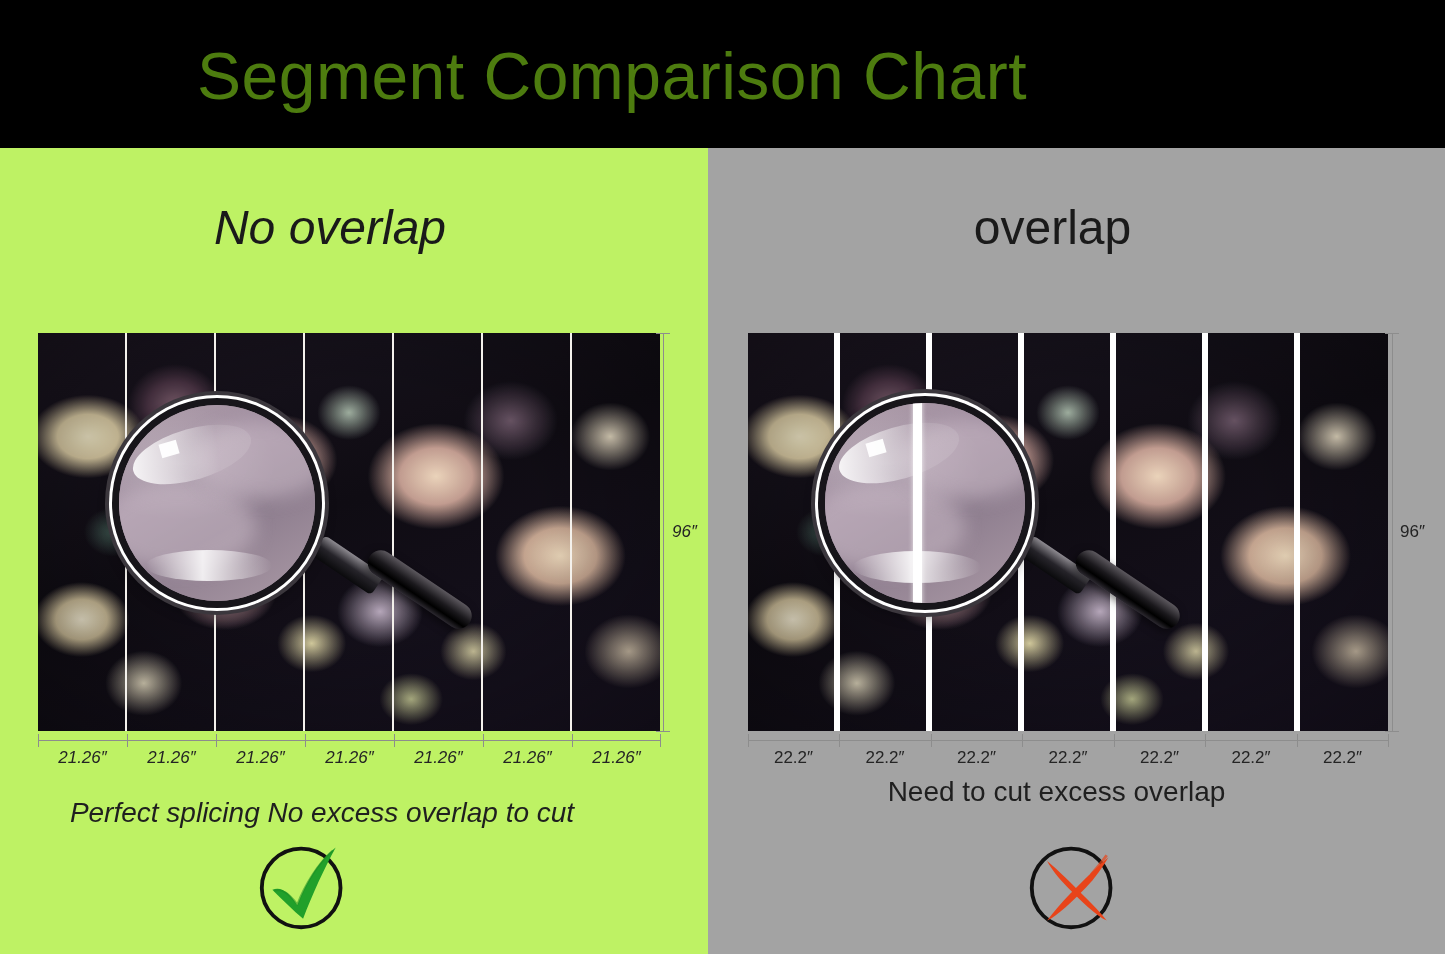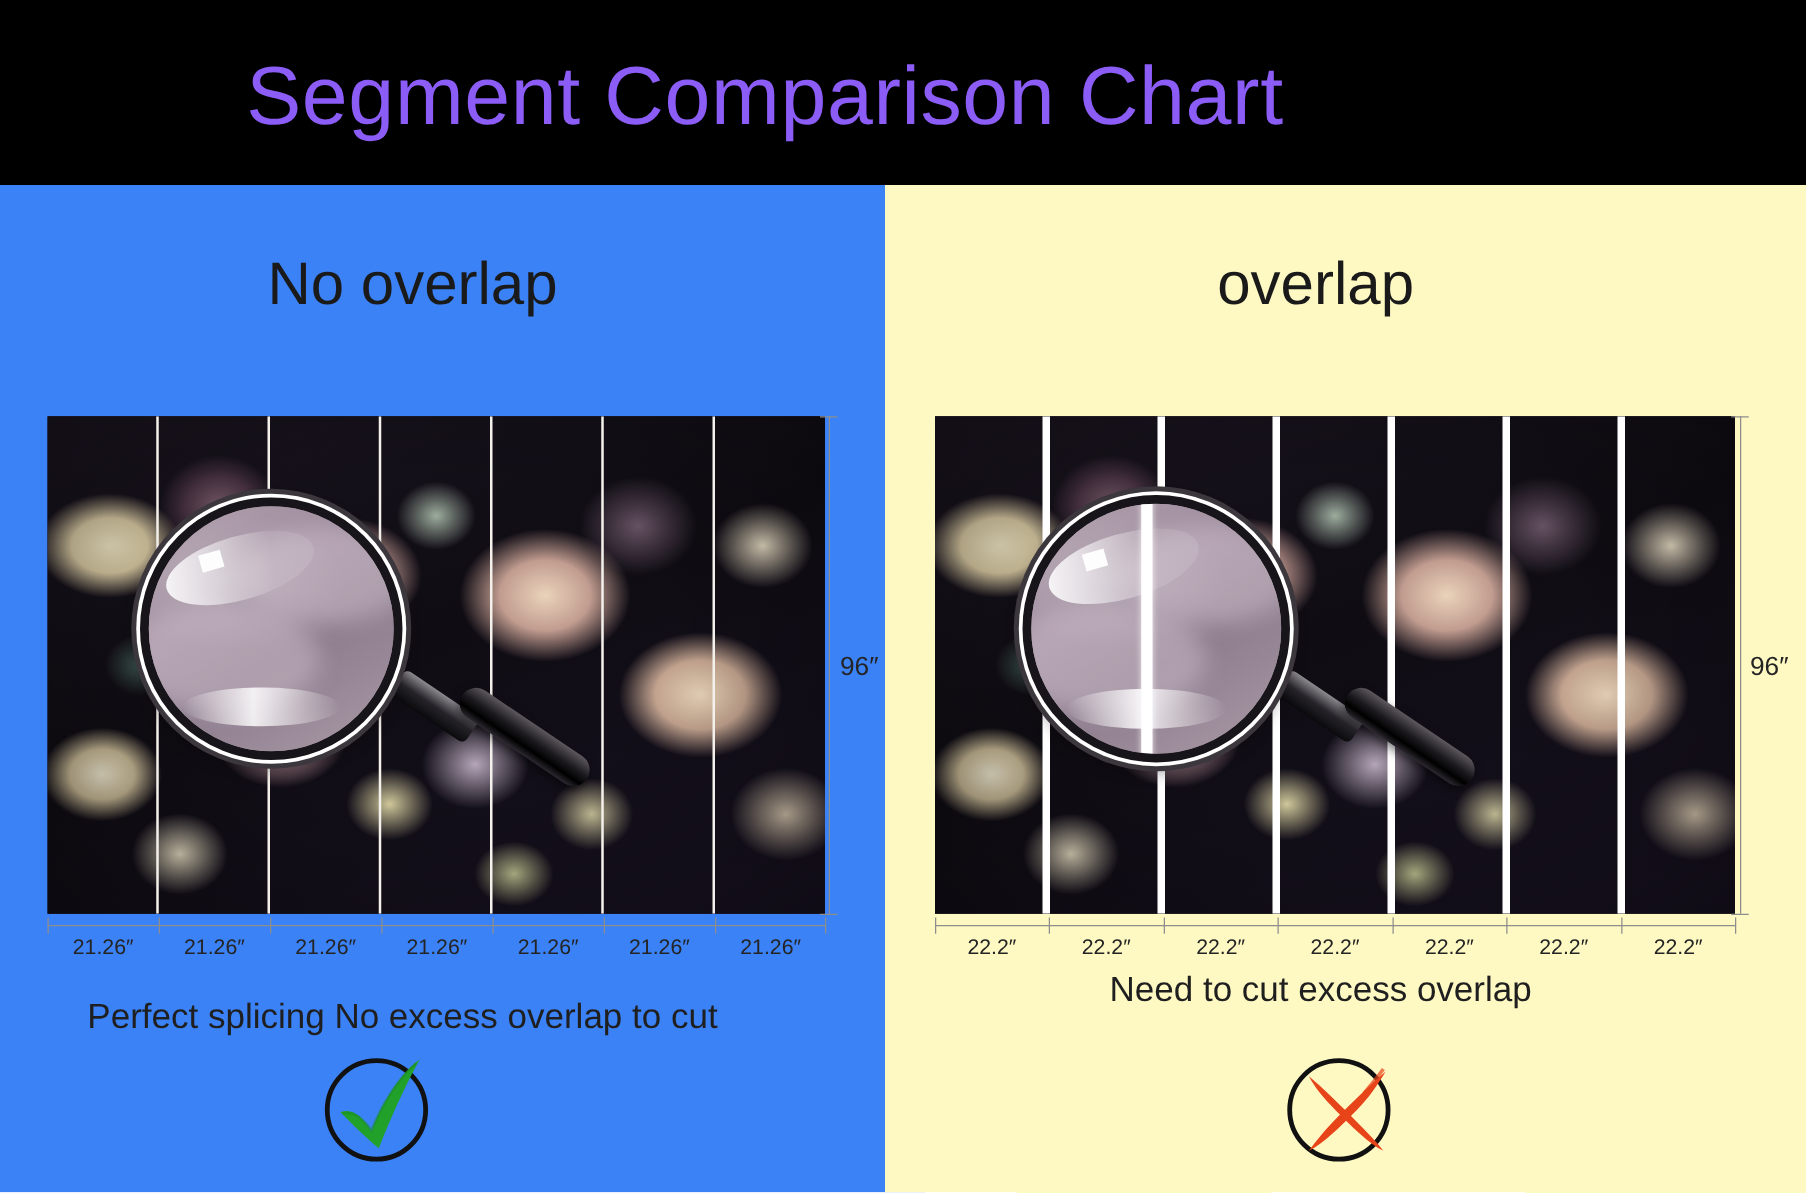--- a/index.html
+++ b/index.html
@@ -27,43 +27,44 @@
     width: 1445px;
     height: 148px;
     background: #000000;
   }
   .title-text {
     position: absolute;
     left: 0;
     top: 40px;
     width: 1224px;
     text-align: center;
-    color: #8b5cf6;
+    color: #4d7c0f;
     font-size: 66px;
     font-weight: 400;
     letter-spacing: 0.5px;
     line-height: 72px;
     font-family: "Liberation Sans", sans-serif;
   }
 
   
   .panel {
     position: absolute;
     top: 148px;
     height: 806px;
   }
   .panel-left {
     left: 0;
     width: 740px;
-    background: #3b82f6;
+    background: #bef264;
+    font-style: italic;
   }
   .panel-right {
     left: 708px;
     width: 737px;
-    background: #fef9c3;
+    background: #a3a3a3;
   }
 
   .panel-heading {
     position: absolute;
     top: 52px;
     width: 100%;
     text-align: center;
     font-size: 48px;
     color: #1a1a1a;
     font-weight: 400;
@@ -216,21 +217,21 @@
   .dim-label {
     position: absolute;
     font-size: 17px;
     color: #242424;
     text-align: center;
     white-space: nowrap;
     line-height: 20px;
   }
   .dim-label-v {
     position: absolute;
-    font-size: 21px;
+    font-size: 17px;
     color: #242424;
     white-space: nowrap;
   }
 
   
   .caption {
     position: absolute;
     width: 100%;
     text-align: center;
     font-size: 28px;

